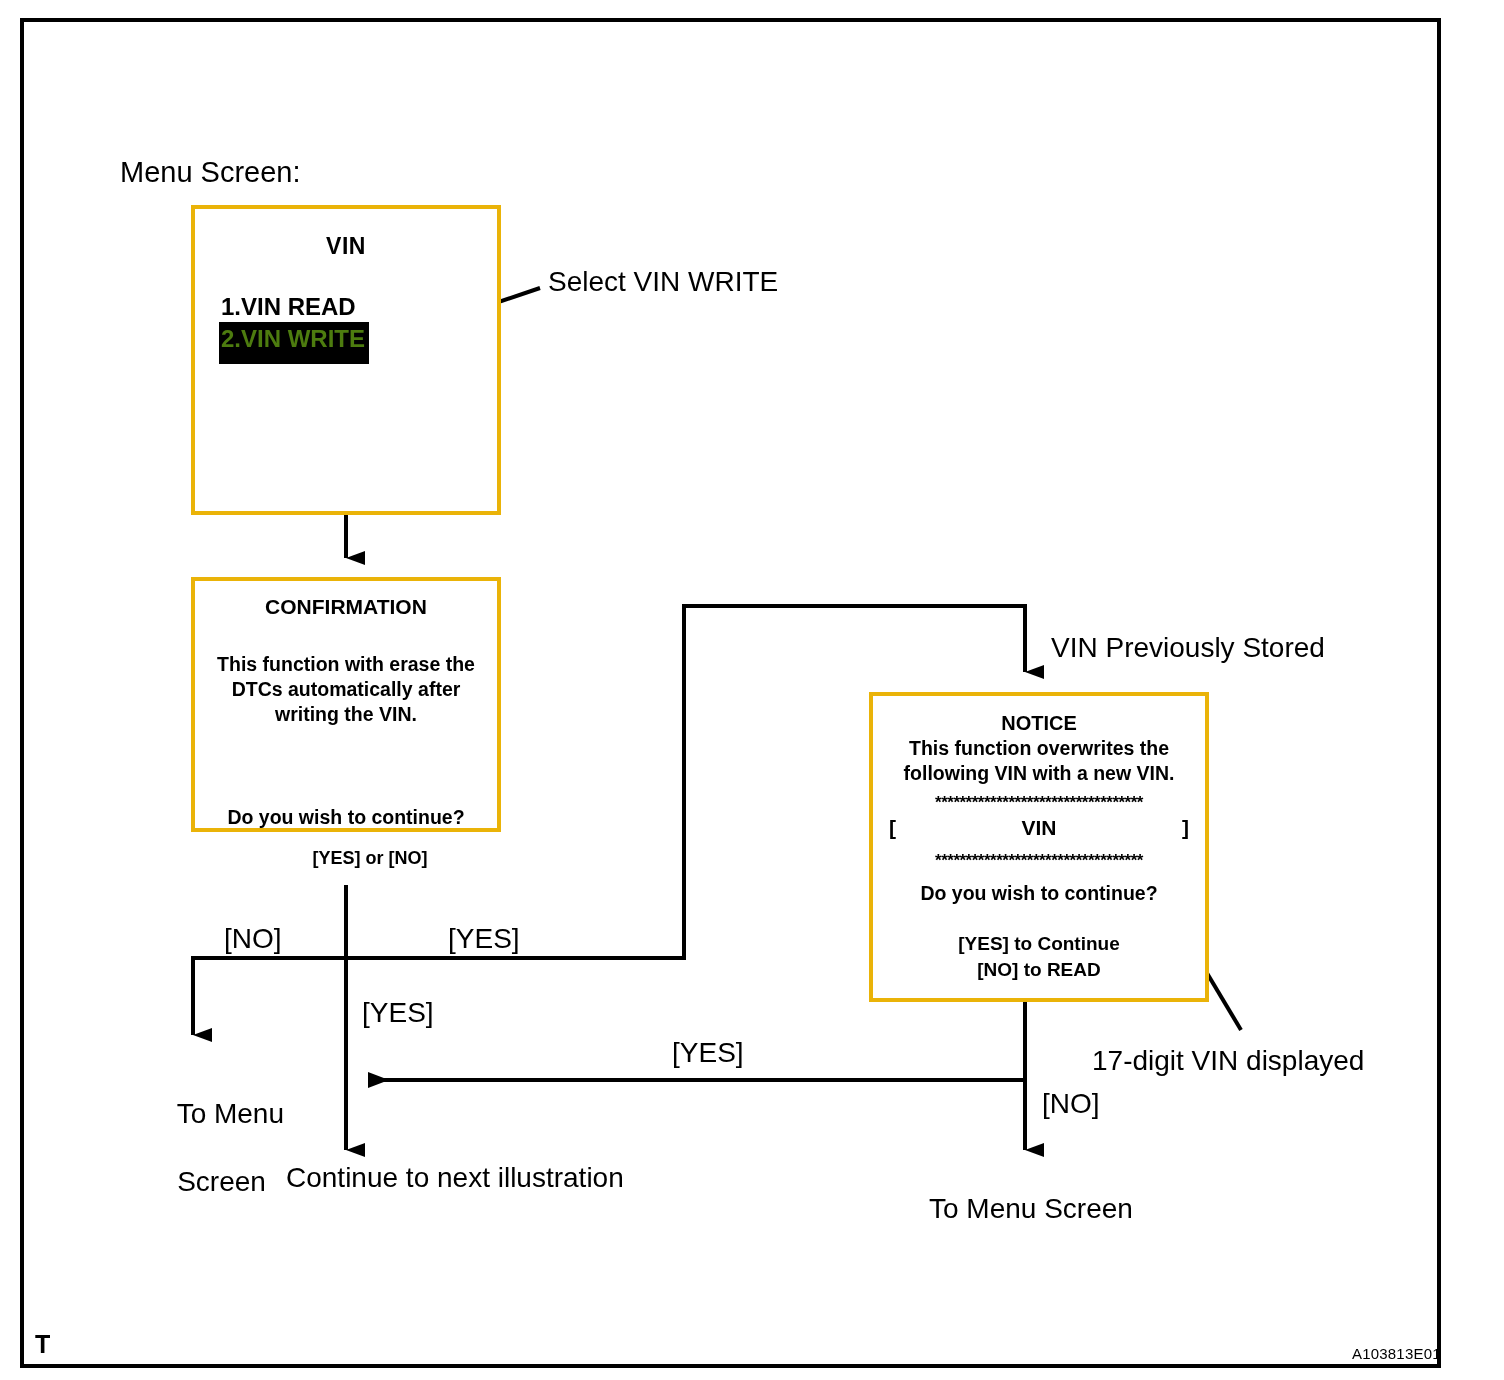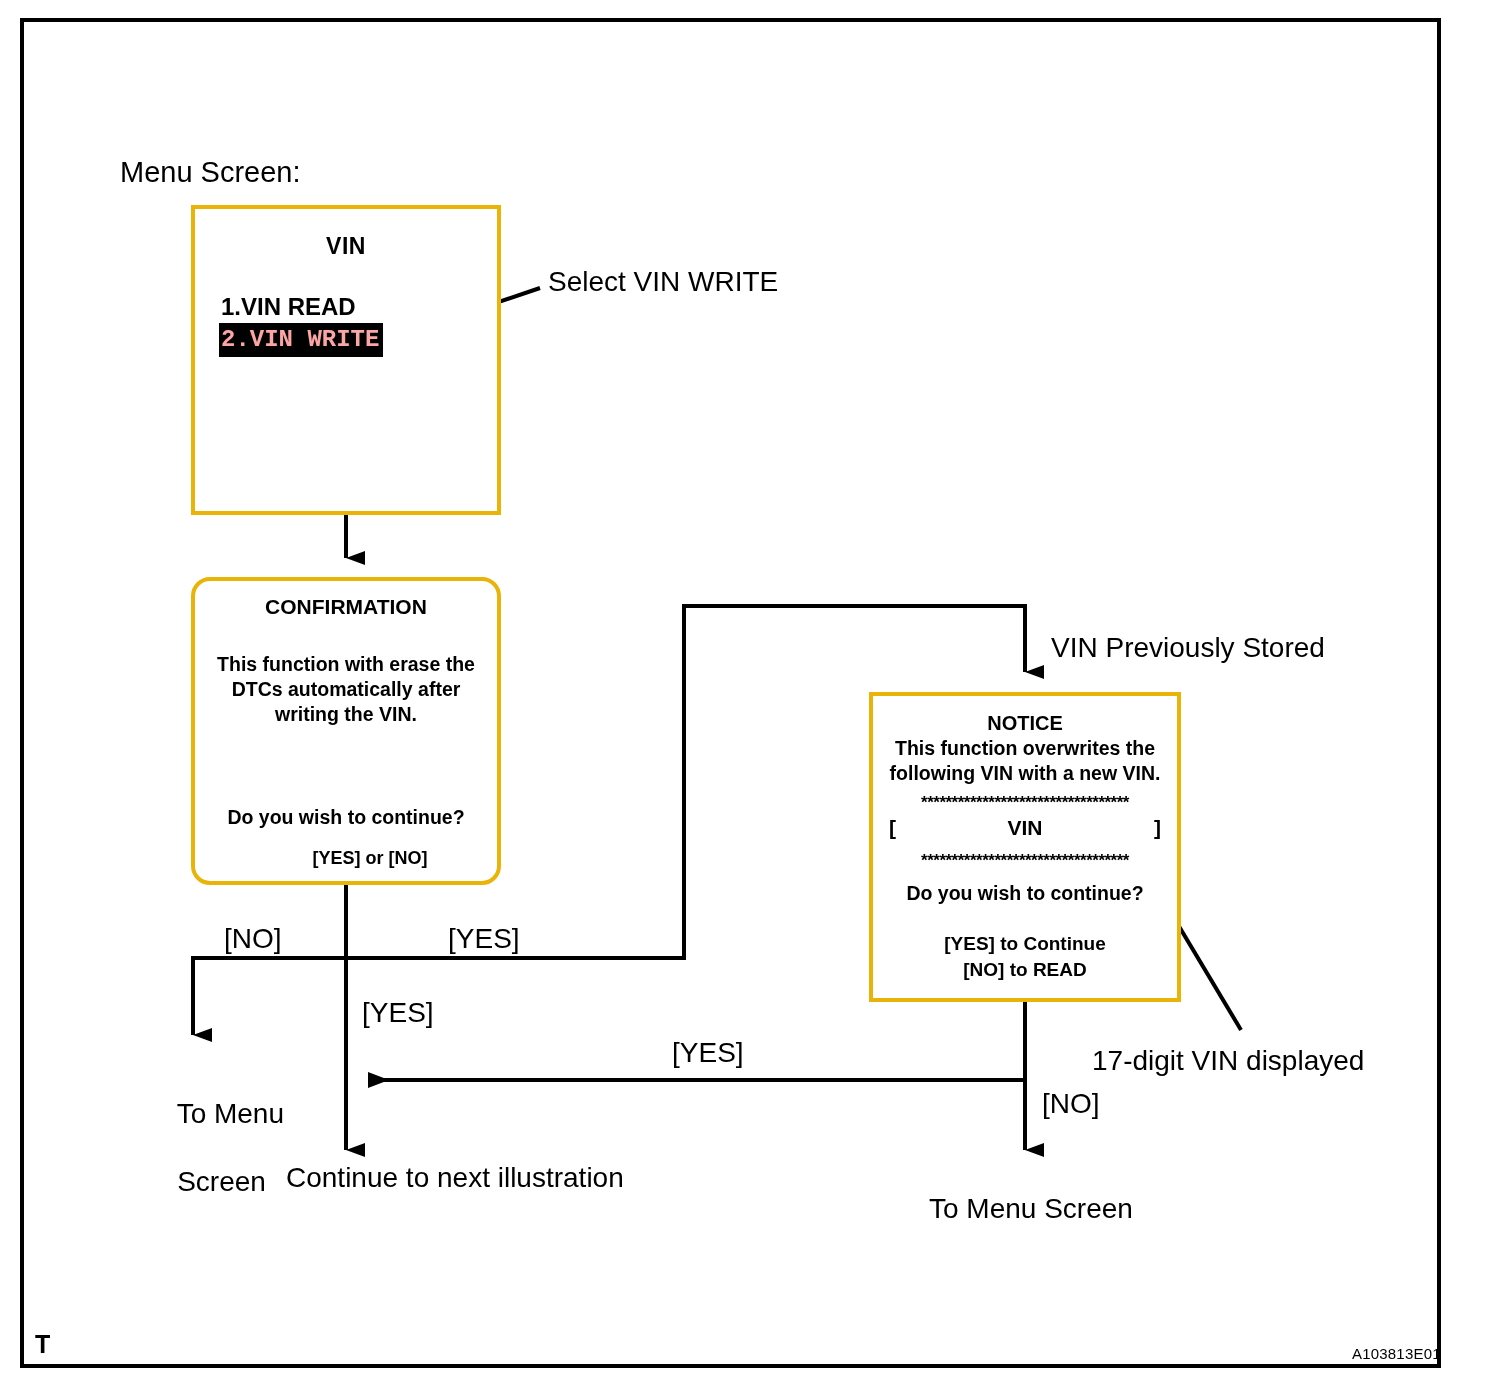--- a/index.html
+++ b/index.html
@@ -68,49 +68,48 @@
   }
   .menu-list {
     position: absolute; left: 26px; top: 82px;
     text-align: left;
     font-size: 24px;
     line-height: 31px;
   }
   .menu-item { display: block; white-space: pre; }
   .menu-item.selected {
     background: #000000;
-    color: #fca5a5;
+    color: #4d7c0f;
     display: inline-block;
-    padding: 1px 4px 2px 2px;
+    padding: 1px 4px 10px 2px;
     margin-left: -2px;
-    font-family: Liberation Mono, monospace;
-  }
-
-  
-  #confirmation-box { left: 191px; top: 577px; width: 310px; height: 308px; border-radius: 19px; }
+  }
+
+  
+  #confirmation-box { left: 191px; top: 577px; width: 310px; height: 255px; }
   #confirmation-title {
     position: absolute; left: 0; right: 0; top: 14px;
     font-size: 21px;
   }
   #confirmation-body {
     position: absolute; left: 10px; right: 10px; top: 71px;
     font-size: 19.5px; line-height: 25px;
   }
   #confirmation-question {
     position: absolute; left: 0; right: 0; top: 225px;
     font-size: 19.5px;
   }
   #confirmation-options {
     position: absolute; left: 0; right: 0; top: 267px;
     font-size: 18px;
     margin-left: 48px;
   }
 
   
-  #notice-box { left: 869px; top: 692px; width: 312px; height: 310px; }
+  #notice-box { left: 869px; top: 692px; width: 340px; height: 310px; }
   #notice-title {
     position: absolute; left: 0; right: 0; top: 16px;
     font-size: 20px;
   }
   #notice-body {
     position: absolute; left: 6px; right: 6px; top: 40px;
     font-size: 19.5px; line-height: 25px;
   }
   .star-rule {
     position: absolute; left: 13px; right: 13px;

